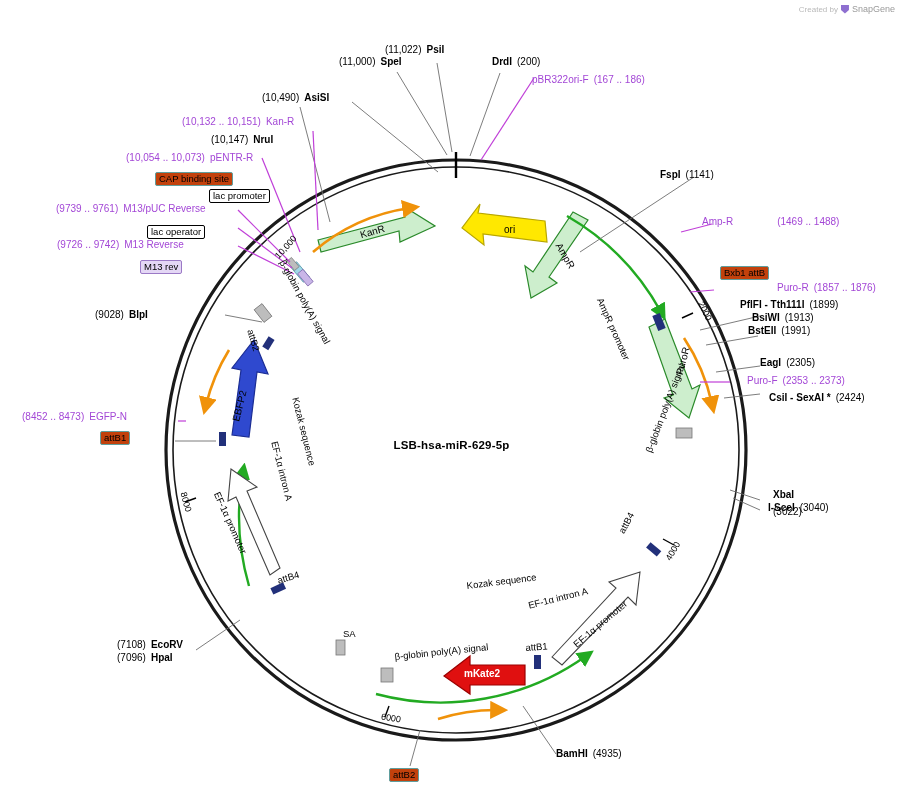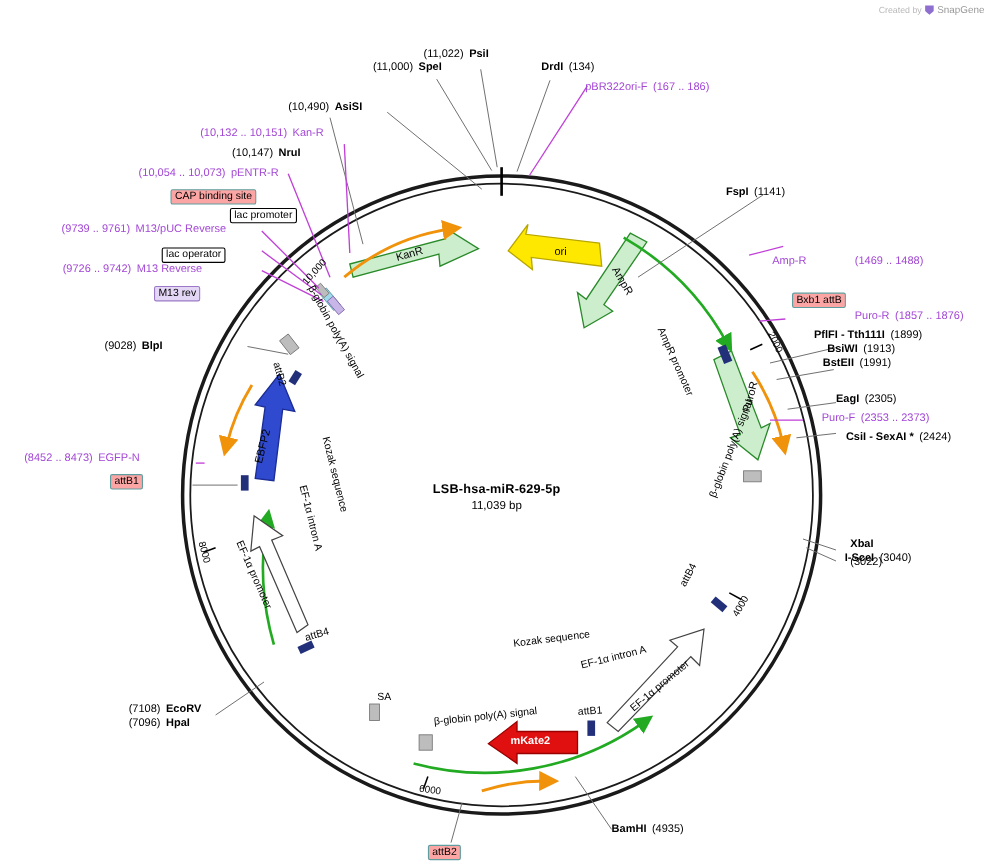--- a/index.html
+++ b/index.html
@@ -64,21 +64,21 @@
 
   .boxed {
     border: 1px solid #000;
     padding: 0 3px;
     border-radius: 2px;
     font-size: 9.5px;
     background: #ffffff;
     display: inline-block;
     line-height: 12px;
   }
-  .boxed.cyan { background: #fca5a5; border-color: #5f9e9e; }
+  .boxed.cyan { background: #c2410c; border-color: #5f9e9e; }
   .boxed.purple { background: #e4d7f5; border-color: #9b79c6; }
   .boxed.white { background: #ffffff; }
 
   .rowlbl { display: flex; gap: 5px; align-items: baseline; white-space: nowrap; }
 
   
   .rot { transform-origin: 0 0; white-space: nowrap; font-size: 9.5px; }
 
   svg { overflow: visible; }
 </style>
@@ -206,21 +206,20 @@
       <line x1="178" y1="421" x2="186" y2="421"></line>
       <line x1="313" y1="131" x2="318" y2="230"></line>
       <line x1="262" y1="158" x2="300" y2="252"></line>
       <line x1="238" y1="210" x2="290" y2="262"></line>
       <line x1="238" y1="228" x2="292" y2="268"></line>
       <line x1="238" y1="246" x2="294" y2="274"></line>
     </g>
   </svg>
 
   <div class="abs" id="plasmid-name">LSB-hsa-miR-629-5p</div>
-  <div class="abs" id="plasmid-size">11,039 bp</div>
 
   <div class="abs lbl small" style="left:272px;top:241px;transform:rotate(-48deg);">10,000</div>
   <div class="abs lbl small" style="left:695px;top:305px;transform:rotate(65deg);">2000</div>
   <div class="abs lbl small" style="left:663px;top:545px;transform:rotate(-60deg);">4000</div>
   <div class="abs lbl small" style="left:381px;top:712px;transform:rotate(8deg);">6000</div>
   <div class="abs lbl small" style="left:176px;top:496px;transform:rotate(75deg);">8000</div>
 
   <div class="abs lbl" style="left:360px;top:226px;transform:rotate(-16deg);">KanR</div>
   <div class="abs lbl" style="left:504px;top:224px;">ori</div>
   <div class="abs lbl" style="left:551px;top:250px;transform:rotate(60deg);">AmpR</div>
@@ -247,34 +246,34 @@
   <div class="abs rowlbl" style="left:385px;top:44px;">
     <span class="lbl">(11,022)</span>
     <span class="lbl bold">PsiI</span>
   </div>
   <div class="abs rowlbl" style="left:339px;top:56px;">
     <span class="lbl">(11,000)</span>
     <span class="lbl bold">SpeI</span>
   </div>
   <div class="abs rowlbl" style="left:492px;top:56px;">
     <span class="lbl bold">DrdI</span>
-    <span class="lbl">(134)</span>
+    <span class="lbl">(200)</span>
   </div>
 
   <div class="abs rowlbl" style="left:532px;top:74px;">
     <span class="lbl purple">pBR322ori-F</span>
     <span class="lbl purple">(167 .. 186)</span>
   </div>
 
   <div class="abs rowlbl" style="left:660px;top:169px;">
     <span class="lbl bold">FspI</span>
     <span class="lbl">(1141)</span>
   </div>
 
-  <div class="abs rowlbl" style="left:702px;top:232px;gap:44px;">
+  <div class="abs rowlbl" style="left:702px;top:216px;gap:44px;">
     <span class="lbl purple">Amp-R</span>
     <span class="lbl purple">(1469 .. 1488)</span>
   </div>
 
   <div class="abs" style="left:720px;top:262px;">
     <span class="boxed cyan">Bxb1 attB</span>
   </div>
 
   <div class="abs rowlbl" style="left:733px;top:282px;padding-left:44px;">
     <span class="lbl purple">Puro-R</span>

